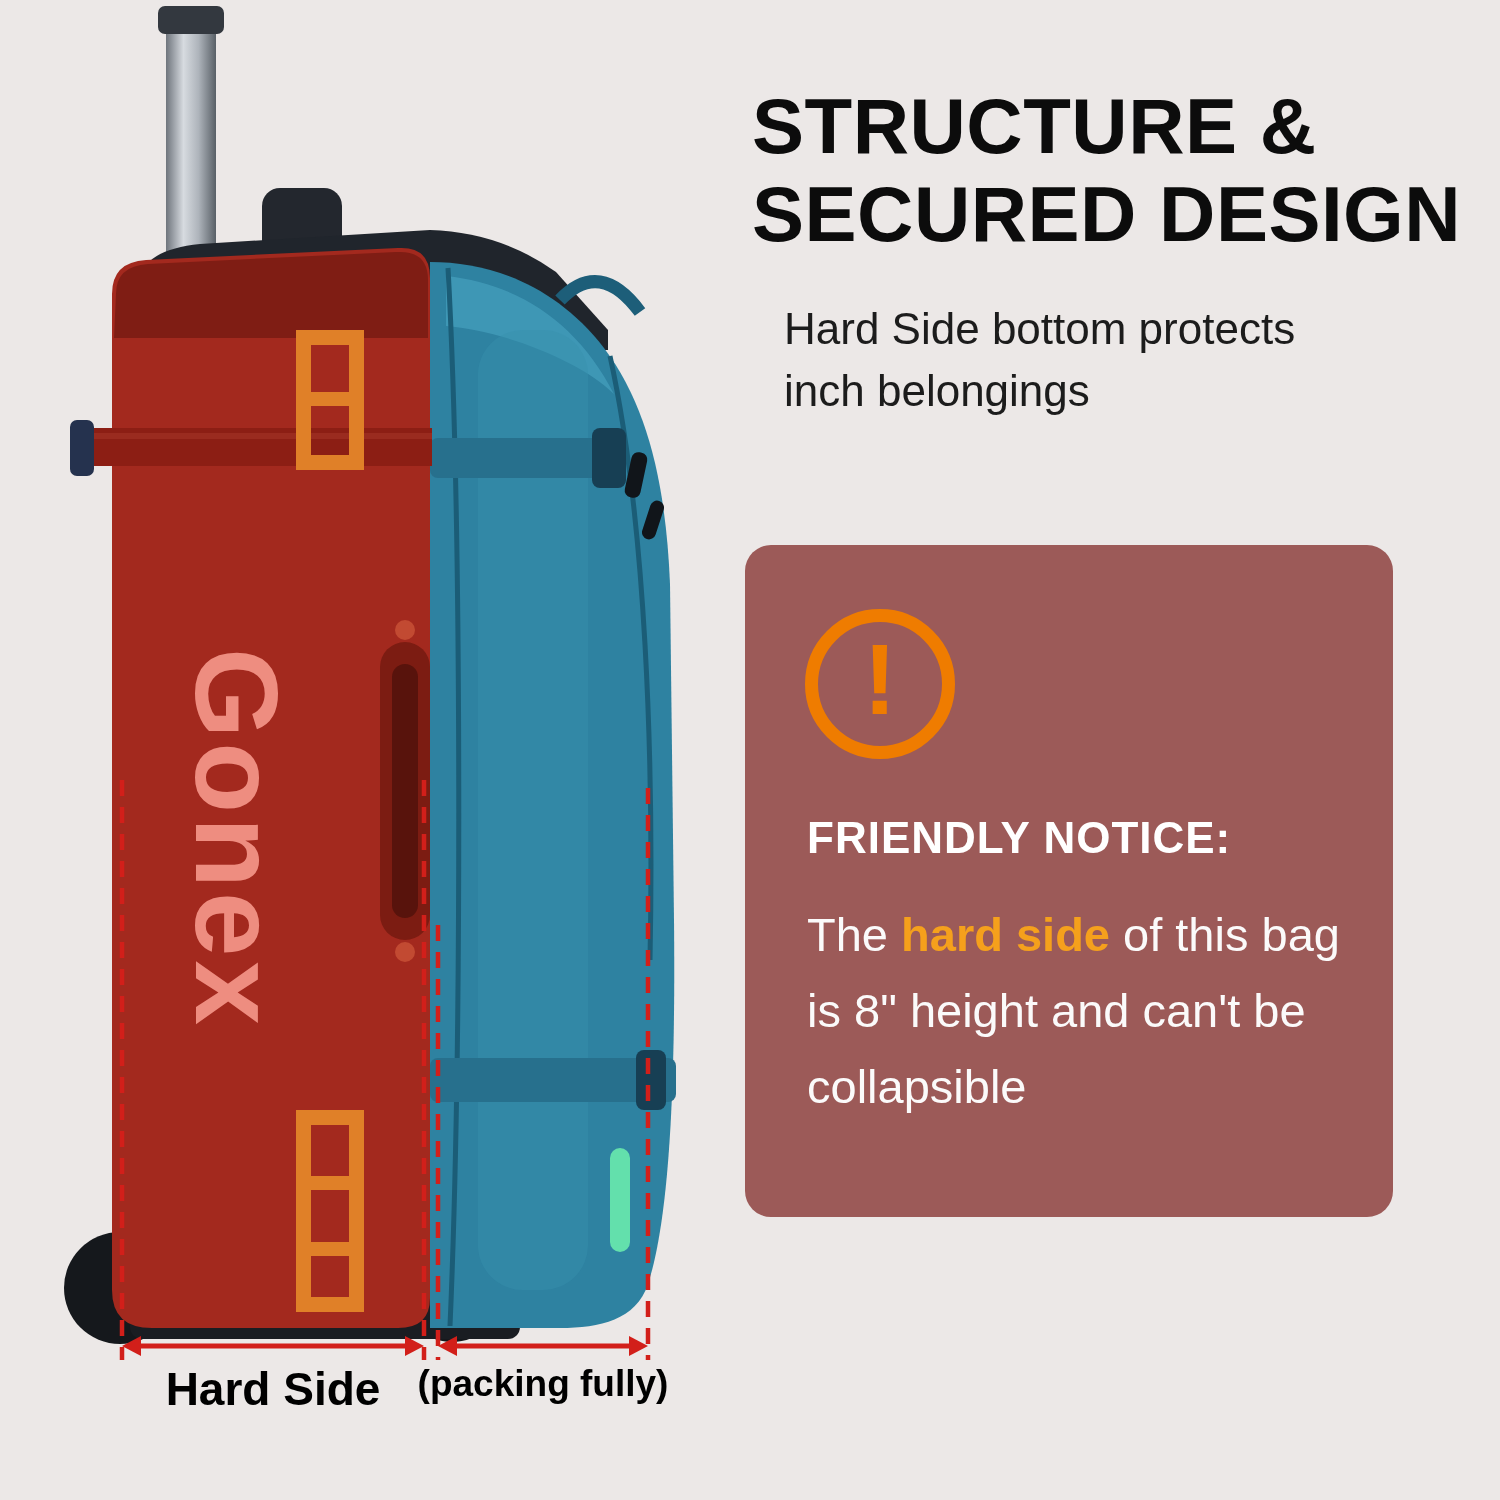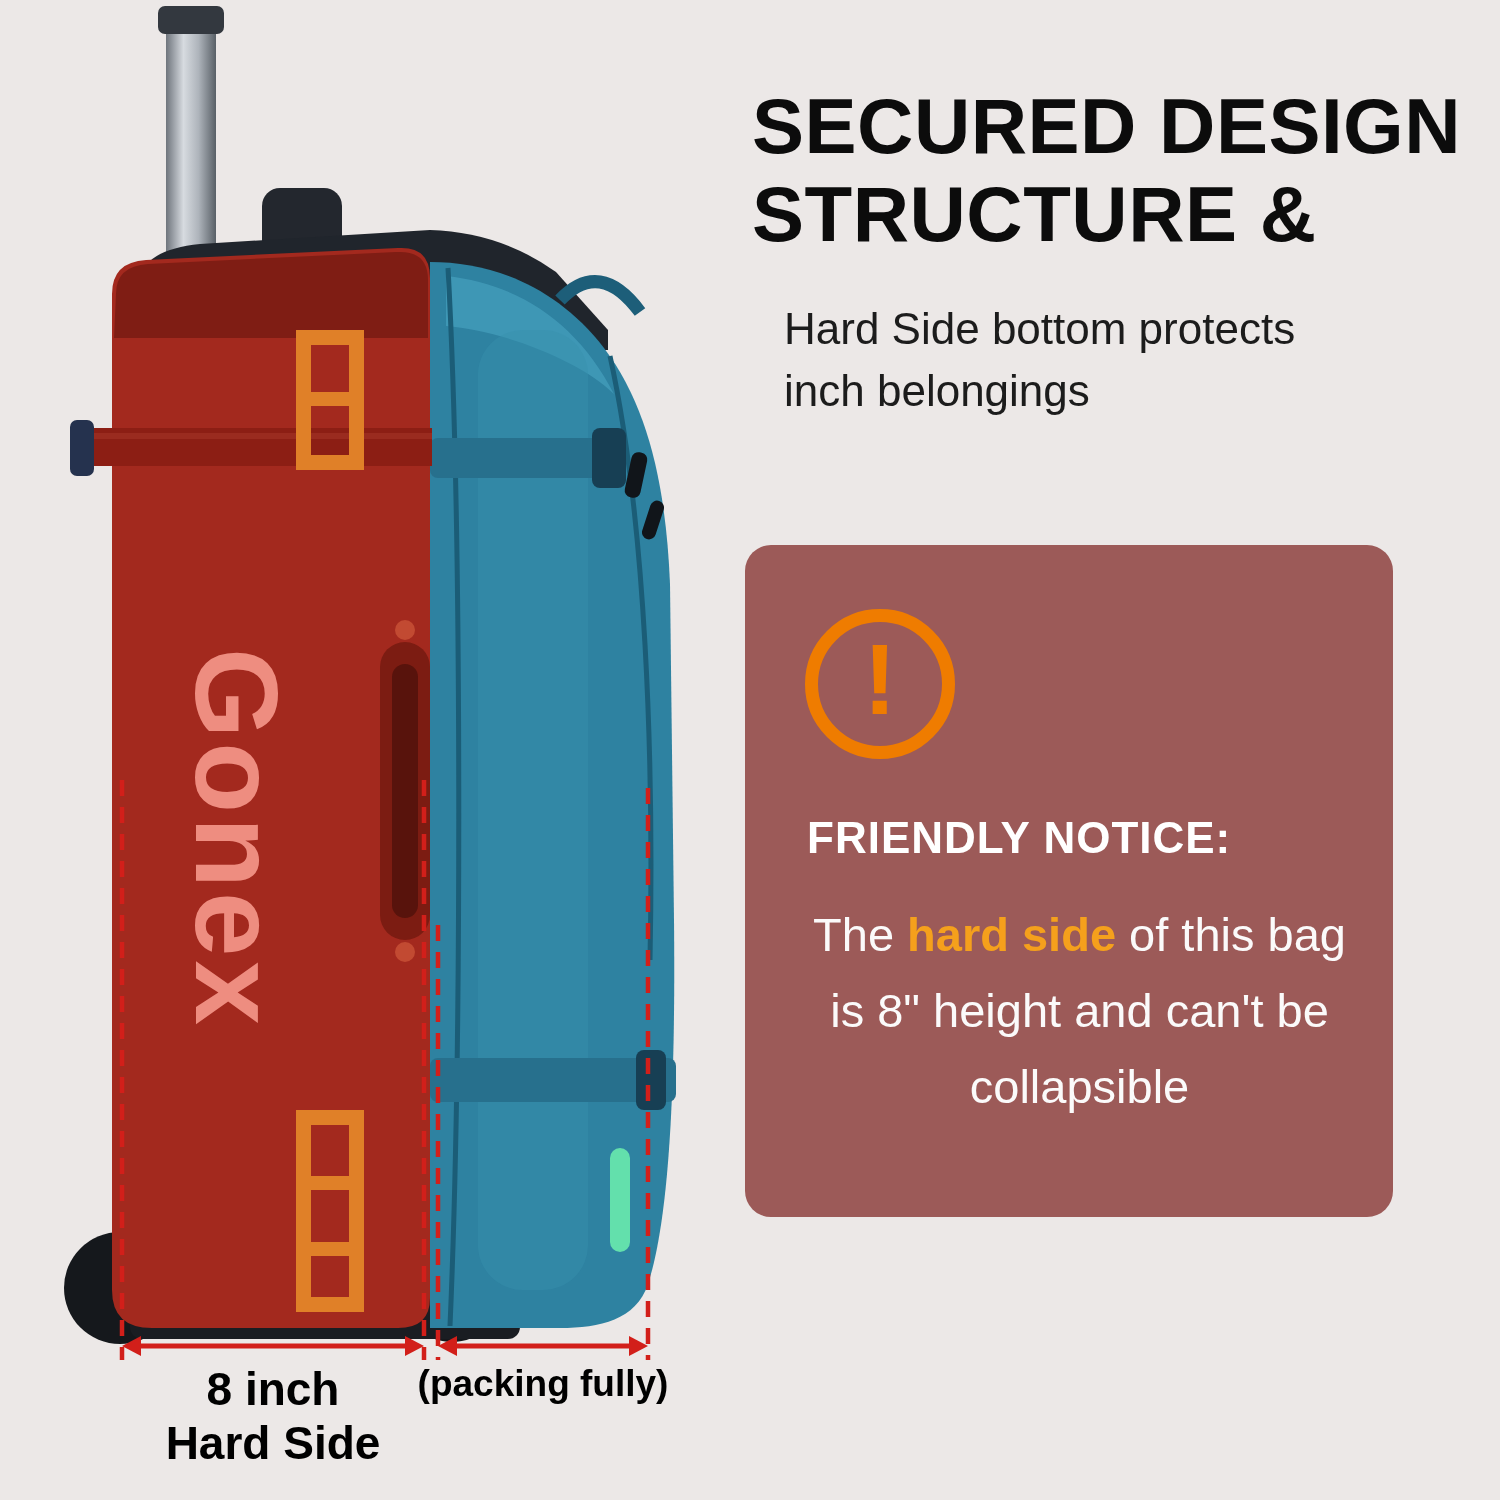--- a/index.html
+++ b/index.html
@@ -4,21 +4,21 @@
 <style>
   html,body{margin:0;padding:0;}
   .page{position:relative;width:1500px;height:1500px;background:#ece8e7;font-family:"Liberation Sans",sans-serif;overflow:hidden;}
   .bag-svg{position:absolute;left:0;top:0;}
   .title{position:absolute;left:752px;top:82px;font-size:78px;font-weight:900;color:#0c0c0c;line-height:1.13;letter-spacing:0.5px;}
   .subtitle{position:absolute;left:756px;top:298px;font-size:44px;color:#1c1c1c;line-height:1.42;margin-left:28px;}
   .notice-card{position:absolute;left:745px;top:545px;width:648px;height:672px;background:#9c5a58;border-radius:26px;}
   .alert-icon{position:absolute;left:60px;top:64px;width:124px;height:124px;border:13px solid #ef7c00;border-radius:50%;display:flex;align-items:center;justify-content:center;}
   .alert-icon span{color:#ef7c00;font-size:100px;font-weight:bold;line-height:1;padding-bottom:10px;}
   .notice-title{position:absolute;left:62px;top:268px;font-size:44px;font-weight:bold;color:#ffffff;letter-spacing:1px;}
-  .notice-body{position:absolute;left:62px;top:352px;width:545px;font-size:47px;color:#fbfafa;line-height:1.62;text-align:center;}
+  .notice-body{position:absolute;left:62px;top:352px;width:545px;font-size:47px;color:#fbfafa;line-height:1.62;}
   .notice-body .hl{color:#f5a01c;font-weight:bold;}
   .measure-label{position:absolute;text-align:center;color:#000;font-weight:bold;font-size:46px;line-height:1.18;}
   .measure-label .small{font-size:37px;}
 </style>
 </head>
 <body>
 
 <div class="page">
 
   <svg class="bag-svg" width="760" height="1500" viewBox="0 0 760 1500" xmlns="http://www.w3.org/2000/svg">
@@ -100,39 +100,38 @@
       <line x1="136" y1="1346" x2="410" y2="1346" stroke-width="5"></line>
       <polygon points="122,1346 141,1336 141,1356" stroke="none"></polygon>
       <polygon points="424,1346 405,1336 405,1356" stroke="none"></polygon>
       <line x1="452" y1="1346" x2="634" y2="1346" stroke-width="5"></line>
       <polygon points="438,1346 457,1336 457,1356" stroke="none"></polygon>
       <polygon points="648,1346 629,1336 629,1356" stroke="none"></polygon>
     </g>
   </svg>
 
   <div class="title">
+    <div>STRUCTURE &amp;</div>
     <div>SECURED DESIGN</div>
-    <div>STRUCTURE &amp;</div>
   </div>
 
   <div class="subtitle">
     <div>Hard Side bottom protects</div>
     <div>inch belongings</div>
   </div>
 
   <div class="notice-card">
     <div class="alert-icon">
       <span>!</span>
     </div>
     <div class="notice-title">FRIENDLY NOTICE:</div>
     <div class="notice-body"><span>The </span><span class="hl">hard side</span><span> of this bag is 8" height and can't be collapsible</span></div>
   </div>
 
   <div class="measure-label" style="left:113px;top:1362px;width:320px;">
-    <div>8 inch</div>
     <div>Hard Side</div>
   </div>
 
   <div class="measure-label" style="left:393px;top:1362px;width:300px;">
     <div class="small">(packing fully)</div>
   </div>
 
 </div>
 
 </body></html>

